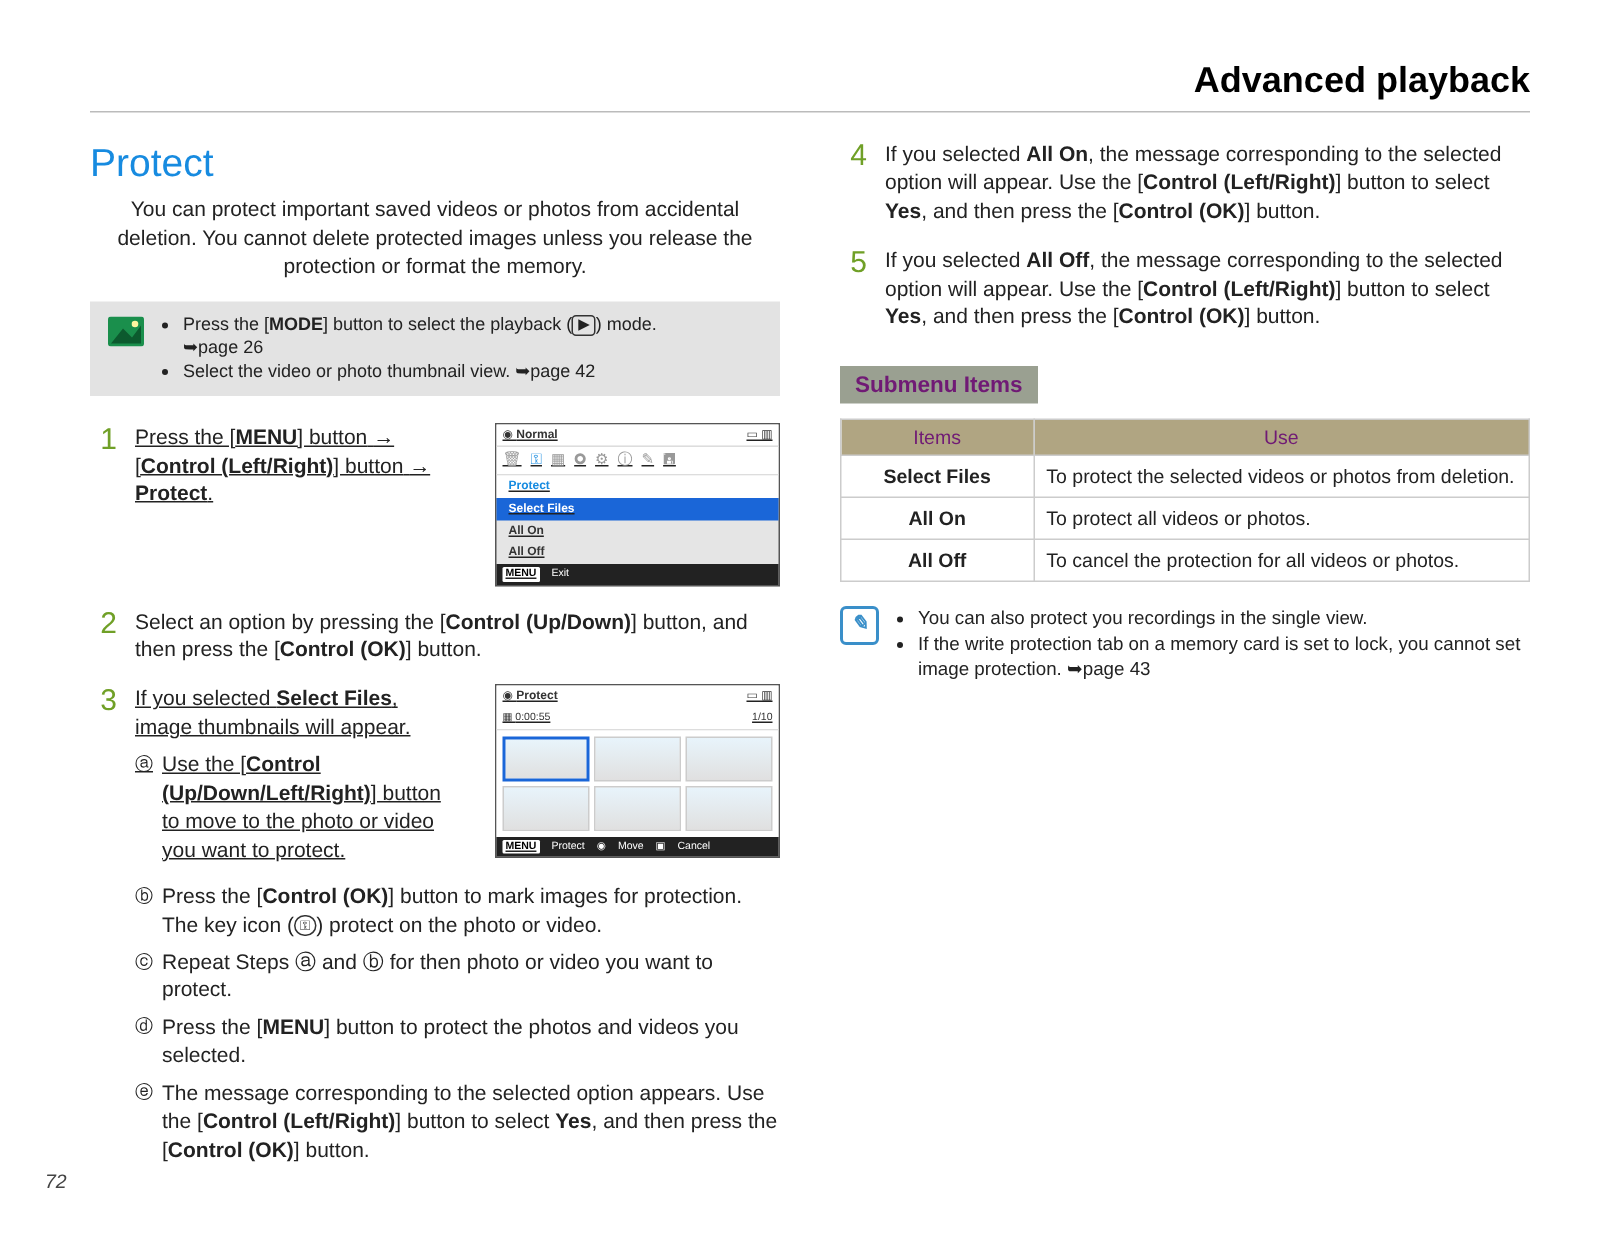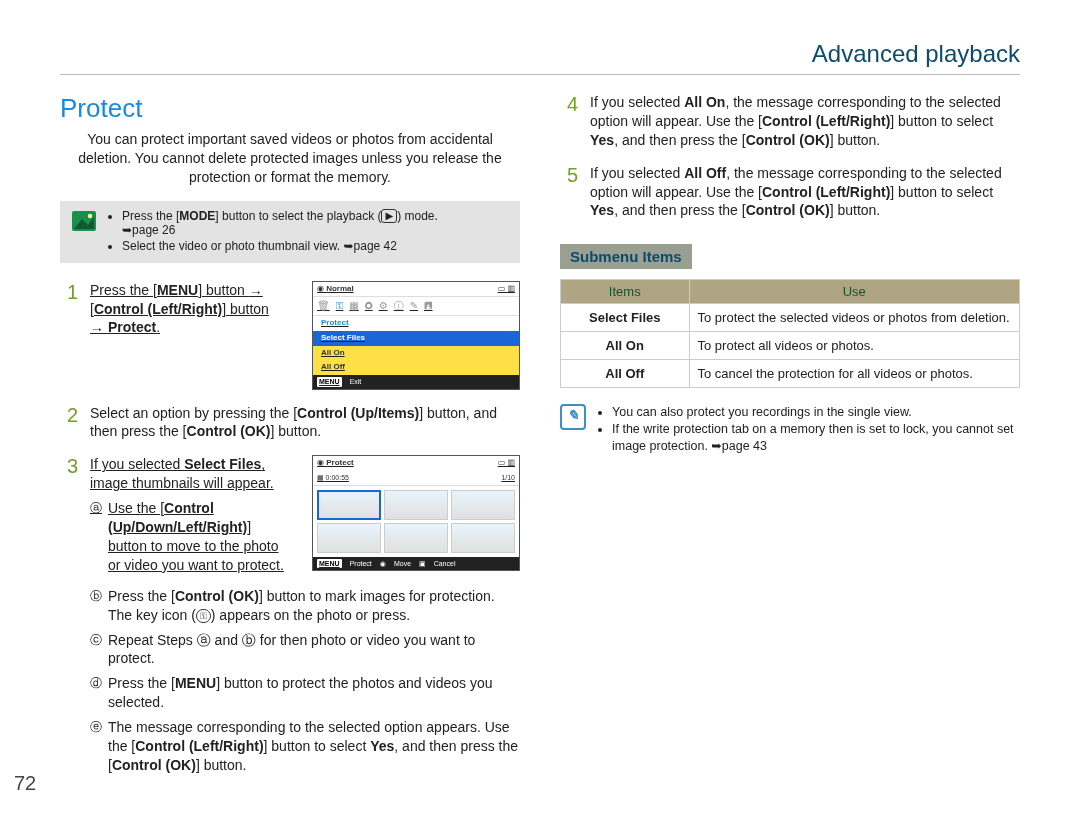--- a/index.html
+++ b/index.html
@@ -12,25 +12,25 @@
   .page {
     width: 1080px;
     height: 825px;
     box-sizing: border-box;
     padding: 40px 60px 20px 60px;
     position: relative;
   }
   .chapter-title {
     text-align: right;
     font-size: 24px;
-    color: #0c4a6e;
+    color: #000000;
     border-bottom: 1px solid #bbb;
     padding-bottom: 6px;
     margin-bottom: 18px;
-    font-weight: 400;
+    font-weight: 700;
   }
   .columns {
     display: flex;
     gap: 40px;
   }
   .col {
     flex: 1;
     min-width: 0;
   }
   .section-title {
@@ -131,23 +131,23 @@
   .circ {
     flex: 0 0 auto;
     font-size: 12px;
     line-height: 18px;
   }
 
   .arrow { font-family: inherit; }
 
   
   .screen {
-    width: 208px;
+    width: 190px;
     border: 1px solid #555;
-    background: #fde047;
+    background: #e5e5e5;
     font-size: 9px;
     color: #333;
     box-sizing: border-box;
   }
   .screen .top {
     display: flex;
     justify-content: space-between;
     align-items: center;
     padding: 2px 4px;
     font-size: 8px;
@@ -213,35 +213,35 @@
     justify-content: space-between;
     padding: 2px 4px;
     font-size: 7px;
     background: #fff;
     border-bottom: 1px solid #ddd;
   }
 
   .sub-heading {
     display: inline-block;
     background: #9aa091;
-    color: #0c4a6e;
+    color: #701a75;
     padding: 4px 10px;
     font-size: 15px;
     font-weight: bold;
     margin: 10px 0 10px 0;
   }
 
   table.items {
     width: 100%;
     border-collapse: collapse;
     font-size: 13px;
   }
   table.items th {
     background: #b0a582;
-    color: #14532d;
+    color: #701a75;
     text-align: center;
     font-weight: normal;
     padding: 4px 8px;
     border: 1px solid #ccc;
     font-size: 13px;
   }
   table.items td {
     border: 1px solid #ccc;
     padding: 6px 8px;
     vertical-align: top;
@@ -267,24 +267,25 @@
     border-radius: 4px;
     color: #3a8fc9;
     text-align: center;
     font-weight: bold;
     font-style: italic;
     line-height: 18px;
     font-size: 14px;
   }
   .page-num {
     position: absolute;
-    left: 14px;
+    left: 30px;
     bottom: 30px;
-    font-size: 20px;
+    font-size: 13px;
     color: #444;
+    font-style: italic;
   }
 
   b { font-weight: bold; }
 
   .inline-key-icon {
     display:inline-block;
     border:1.2px solid #333;
     border-radius:8px;
     padding:0 3px;
     font-size:9px;
@@ -363,21 +364,21 @@
                   <span>Exit</span>
                 </div>
               </div>
             </div>
           </div>
         </li>
 
         <li>
           <div class="step-num">2</div>
           <div class="step-body step-text">
-            <span>Select an option by pressing the [</span><b>Control (Up/Items)</b><span>] button, and then press the [</span><b>Control (OK)</b><span>] button.</span>
+            <span>Select an option by pressing the [</span><b>Control (Up/Down)</b><span>] button, and then press the [</span><b>Control (OK)</b><span>] button.</span>
           </div>
         </li>
 
         <li>
           <div class="step-num">3</div>
           <div class="step-body">
             <div class="step-row">
               <div class="step-text">
                 <span>If you selected </span><b>Select Files</b><span>, image thumbnails will appear.</span>
 
@@ -413,21 +414,21 @@
                     <span>Move</span>
                   <span>▣</span>
                     <span>Cancel</span>
                 </div>
               </div>
             </div>
 
             <ul class="sub-steps">
               <li>
                 <span class="circ">ⓑ</span>
-                <span><span>Press the [</span><b>Control (OK)</b><span>] button to mark images for protection. The key icon (</span><span class="inline-key-icon">⚿</span><span>) appears on the photo or press.</span></span>
+                <span><span>Press the [</span><b>Control (OK)</b><span>] button to mark images for protection. The key icon (</span><span class="inline-key-icon">⚿</span><span>) protect on the photo or video.</span></span>
               </li>
               <li>
                 <span class="circ">ⓒ</span>
                 <span>Repeat Steps ⓐ and ⓑ for then photo or video you want to protect.</span>
               </li>
               <li>
                 <span class="circ">ⓓ</span>
                 <span><span>Press the [</span><b>MENU</b><span>] button to protect the photos and videos you selected.</span></span>
               </li>
               <li>
@@ -480,21 +481,21 @@
             <td>To cancel the protection for all videos or photos.</td>
           </tr>
         </tbody>
       </table>
 
       <div class="tip-box">
         <div class="tip-icon">✎</div>
         <ul class="bullets">
           <li>You can also protect you recordings in the single view.</li>
           <li>
-            <span>If the write protection tab on a memory then is set to lock, you cannot set image protection.</span> ➥<span>page 43</span>
+            <span>If the write protection tab on a memory card is set to lock, you cannot set image protection.</span> ➥<span>page 43</span>
           </li>
         </ul>
       </div>
 
     </div>
   </div>
 
   <div class="page-num">72</div>
 </div>
 

